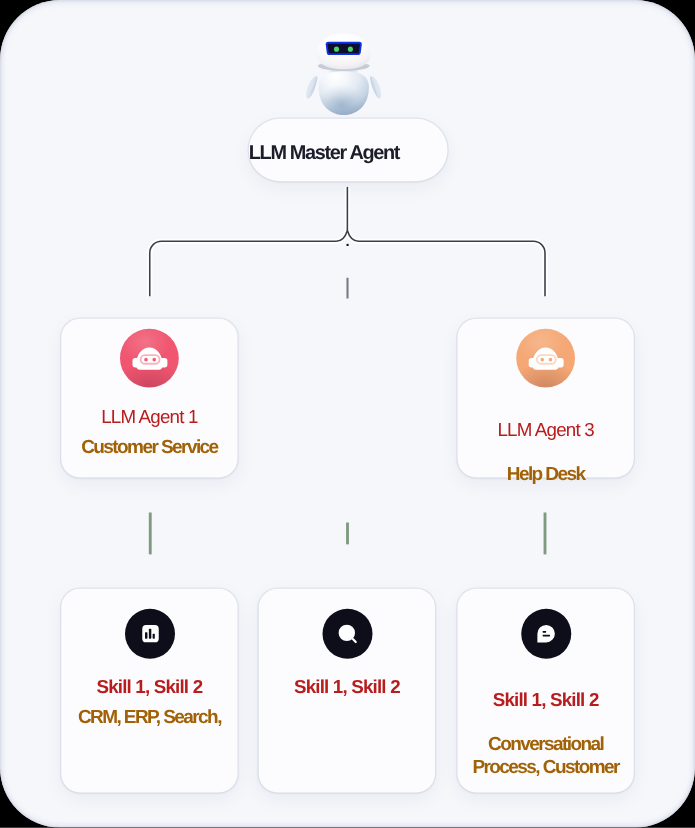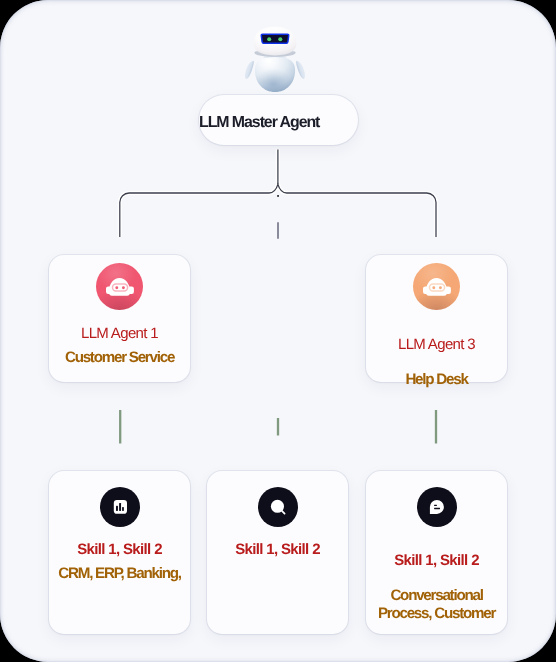--- a/index.html
+++ b/index.html
@@ -200,21 +200,21 @@
       <div class="skill-ico">
         <svg viewBox="0 0 40 40" width="40" height="40">
           <rect x="13.8" y="13.0" width="13.2" height="13.8" rx="3.1" fill="#fff"></rect>
           <rect x="16.0" y="18.7" width="1.95" height="5.2" rx=".55" fill="#0d0e1a"></rect>
           <rect x="19.1" y="16.0" width="1.95" height="7.9" rx=".55" fill="#0d0e1a"></rect>
           <rect x="22.1" y="20.0" width="1.75" height="3.9" rx=".55" fill="#0d0e1a"></rect>
         </svg>
       </div>
       <div class="sub">Skill 1, Skill 2</div>
       <div class="ttl">
-        <div class="tl">CRM, ERP, Banking,</div>
+        <div class="tl">CRM, ERP, Search,</div>
       </div>
     </div>
     <div class="card skill-card c2">
       <div class="skill-ico">
         <svg viewBox="0 0 40 40" width="40" height="40">
           <circle cx="19.45" cy="19.3" r="6.55" fill="#fff"></circle>
           <path d="M23.9 23.8 L26.6 26.6" stroke="#fff" stroke-width="1.75" stroke-linecap="round"></path>
         </svg>
       </div>
       <div class="sub">Skill 1, Skill 2</div>

